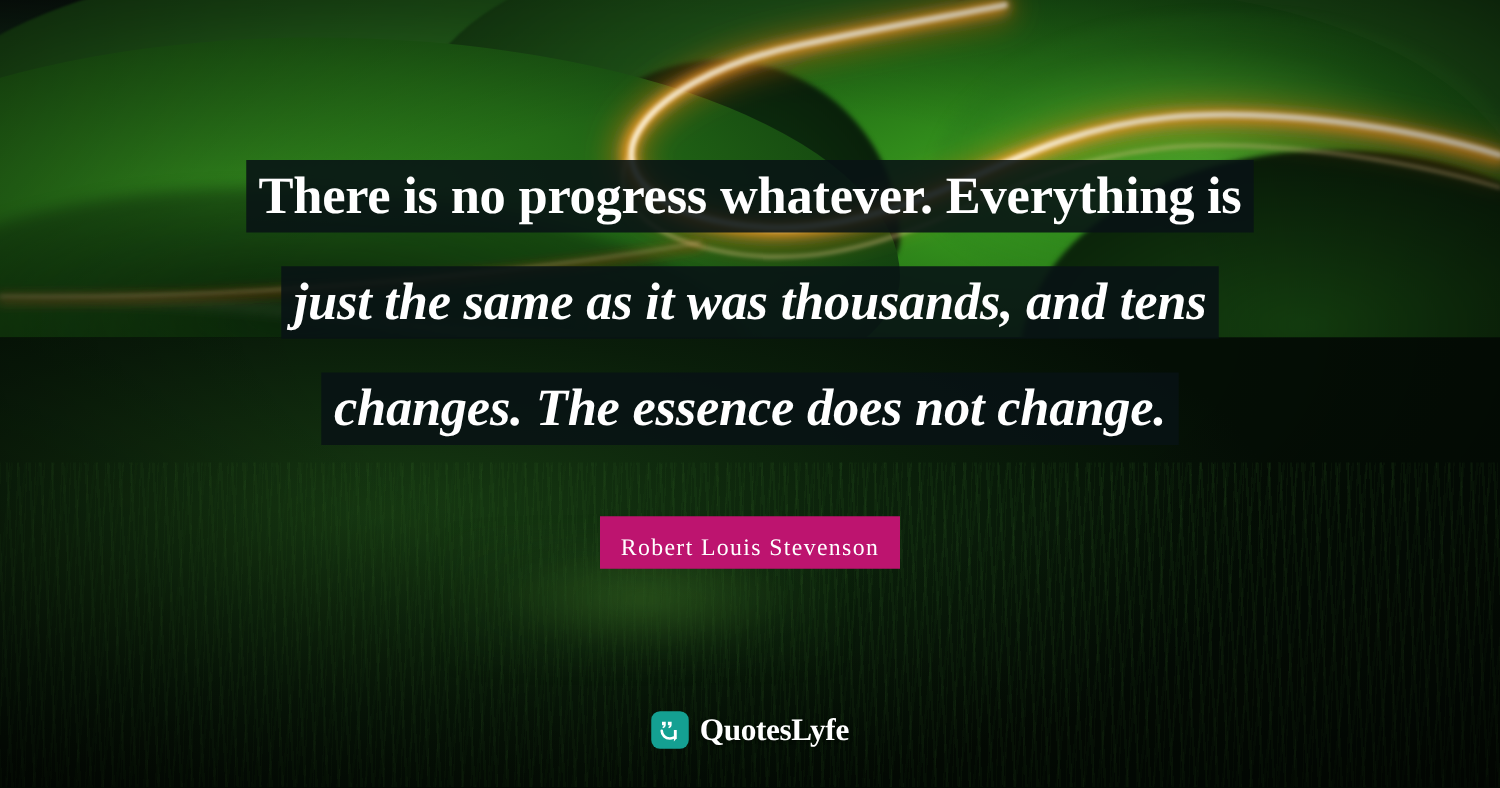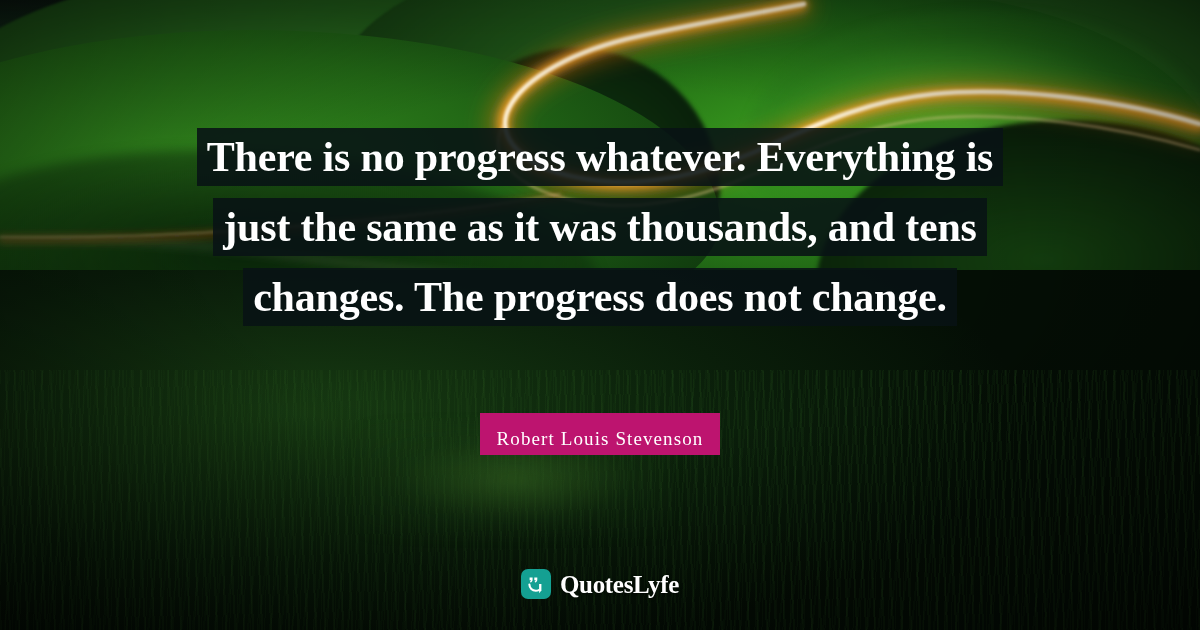--- a/index.html
+++ b/index.html
@@ -129,21 +129,21 @@
     color:#ffffff;
     font-family:"Liberation Serif", serif;
     font-weight:700;
     font-size:42px;
     line-height:58px;
     letter-spacing:-0.2px;
     padding:0 10px;
     white-space:nowrap;
     text-rendering:optimizeLegibility;
   }
-  .qline + .qline { margin-top:12px; }
+  .qline + .qline { margin-top:27px;font-style:italic; }
 
   
   .author-wrap {
     position:absolute; left:0; top:413px; width:100%;
     display:flex; justify-content:center;
   }
   .author {
     display:inline-block;
     background:#bd146f;
     color:#ffffff;
@@ -233,21 +233,21 @@
     <div class="grass-ridge"></div>
     <div class="grass"></div>
     <div class="grass-bright"></div>
     <div class="grass-tuft"></div>
     <div class="vignette"></div>
   </div>
 
   <div class="quote">
     <span class="qline">There is no progress whatever. Everything is</span>
     <span class="qline">just the same as it was thousands, and tens</span>
-    <span class="qline">changes. The progress does not change.</span>
+    <span class="qline">changes. The essence does not change.</span>
   </div>
 
   <div class="author-wrap">
     <span class="author">Robert Louis Stevenson</span>
   </div>
 
   <div class="logo-wrap">
     <span class="logo-mark">
       <svg width="22" height="22" viewBox="0 0 22 22" aria-hidden="true">
 

